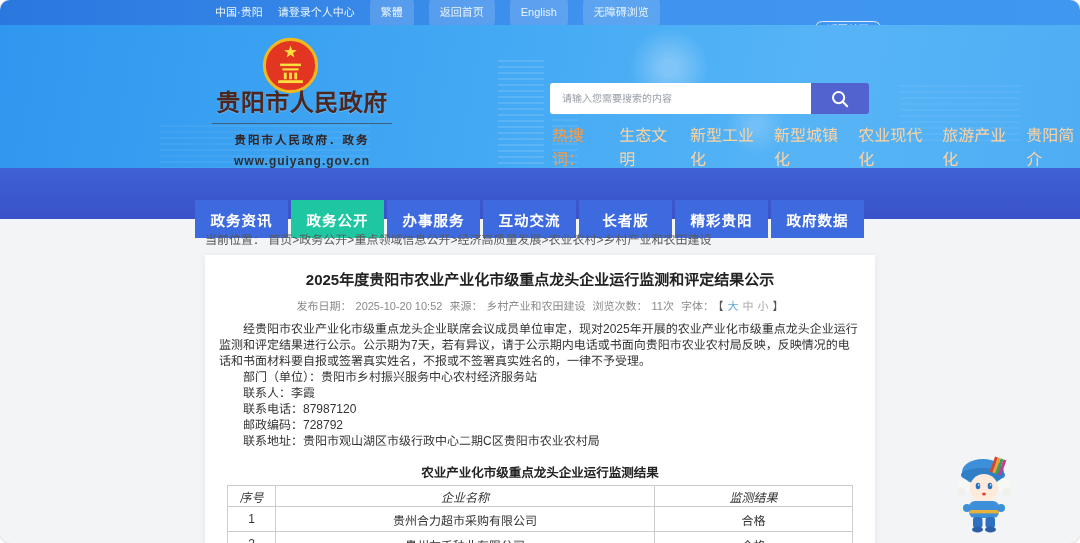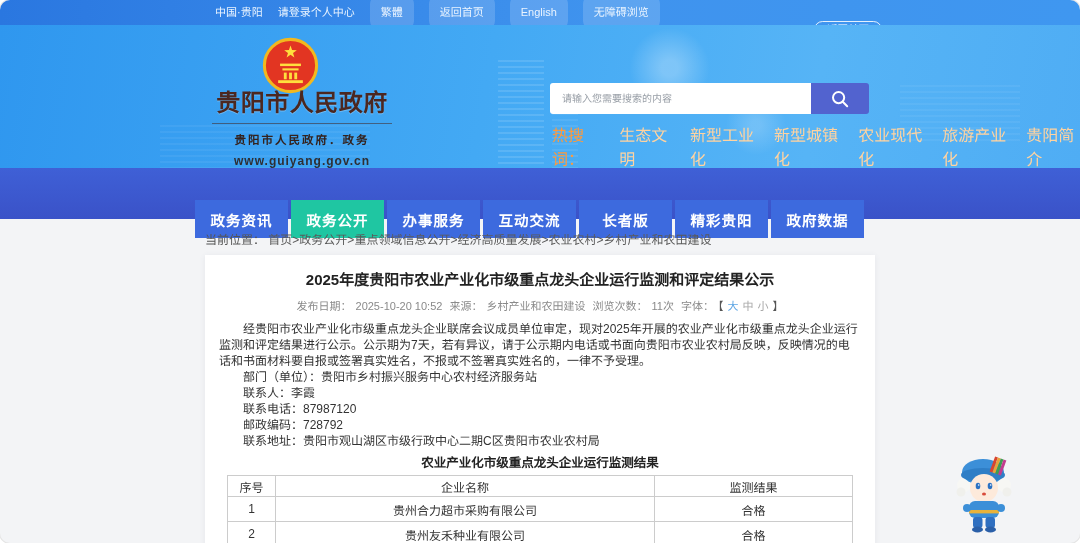--- a/index.html
+++ b/index.html
@@ -83,27 +83,27 @@
   .art-title{margin:13px 0 0;text-align:center;font-size:15px;font-weight:bold;color:#222;}
   .art-meta{margin-top:8px;text-align:center;font-size:11px;color:#8a8a8a;}
   .art-meta span{margin:4px 2px;}
   .fs-large{color:#5fa6e4;}
   .fs-mid,.fs-small{color:#a8a8a8;}
   .fs-bracket{color:#555;}
   .art-body{margin-top:9px;font-size:12px;color:#333;}
   .art-body p{margin:0;text-indent:2em;}
   .art-body p.first{line-height:21px;margin-bottom:1px;}
   .art-body p.line{line-height:15.8px;}
-  .tbl-caption{margin-top:3px;text-align:center;font-size:12.5px;font-weight:bold;color:#222;}
+  .tbl-caption{margin-top:13px;text-align:center;font-size:12.5px;font-weight:bold;color:#222;}
   table.result{border-collapse:collapse;margin:4px auto 0;width:625px;table-layout:fixed;}
   table.result th,table.result td{
     border:1px solid #ccc;font-size:12px;color:#333;text-align:center;
     font-weight:normal;padding:0;
   }
-  table.result th{height:21px;}
+  table.result th{height:21px;font-style:italic;}
   table.result td{height:25px;}
   .col1{width:48px;}.col2{width:379px;}.col3{width:198px;}
   
   .mascot{position:absolute;left:952px;top:452px;width:64px;height:82px;}
 </style>
 </head>
 <body>
 
 <div class="screen">
 

